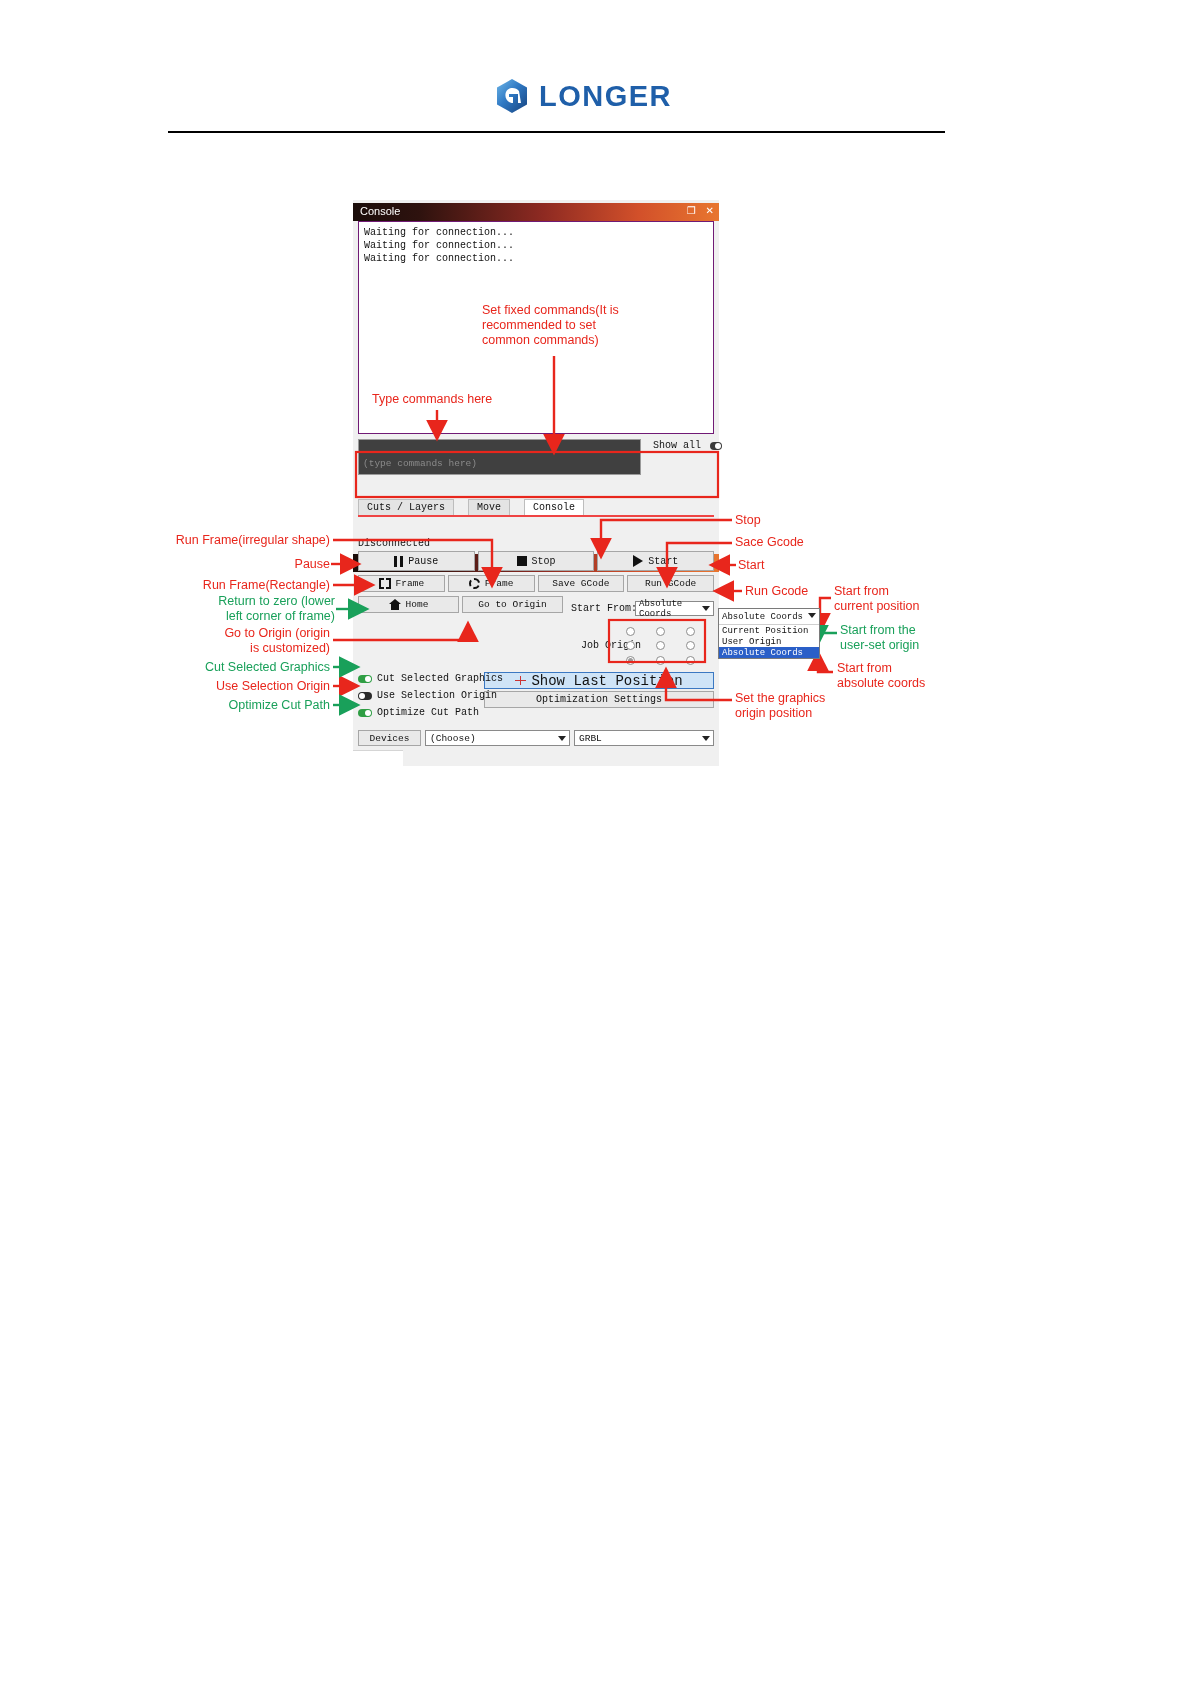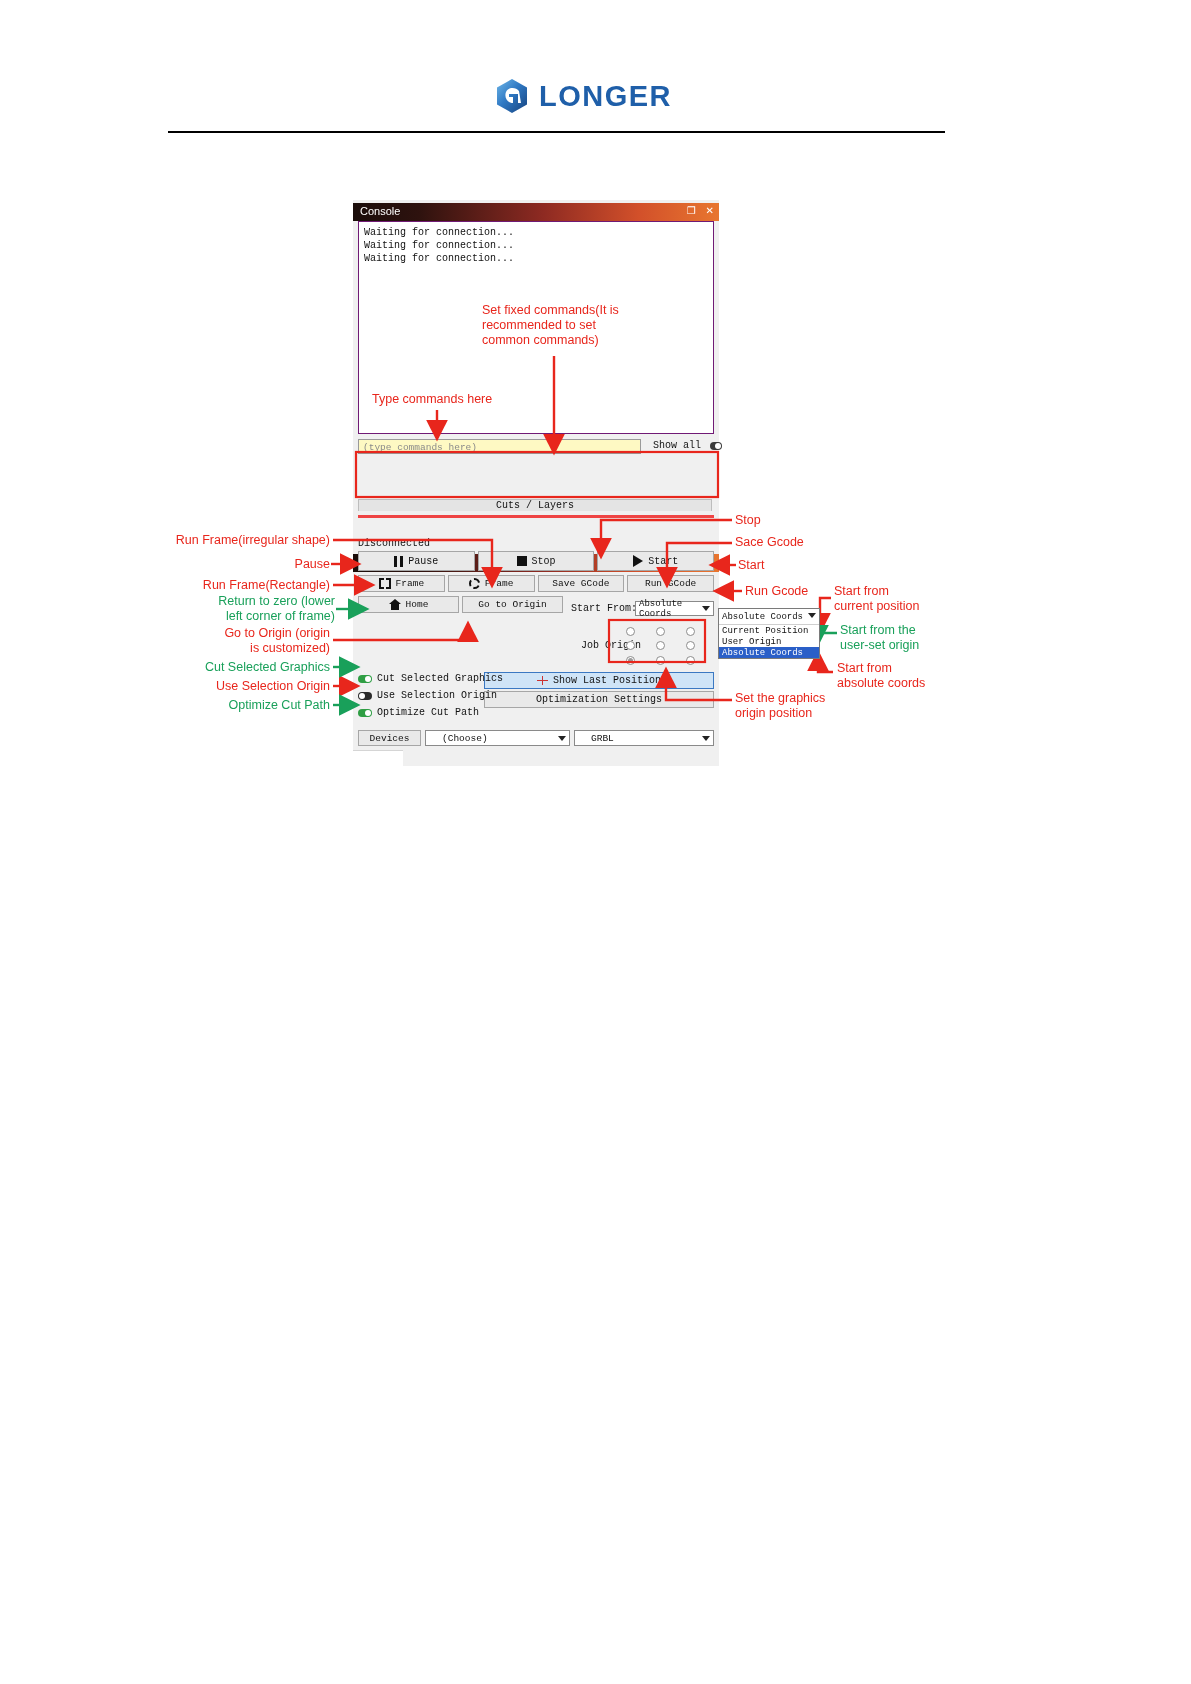--- a/index.html
+++ b/index.html
@@ -54,23 +54,23 @@
     position:absolute;left:5px;top:18px;width:356px;height:213px;
     background:#ffffff;border:1px solid #701a75;box-sizing:border-box;
     font-family:"Liberation Mono", monospace;font-size:10px;color:#111;
     padding:4px 5px;line-height:13px;
   }
   #console-inputrow{
     position:absolute;left:5px;top:236px;width:356px;height:15px;
   }
   #console-input{
     position:absolute;left:0;top:0;width:283px;height:15px;
-    background:#fef9c3;border:1px solid #9a9a9a;box-sizing:border-box;
+    background:#404040;border:1px solid #9a9a9a;box-sizing:border-box;
     font-family:"Liberation Mono", monospace;font-size:9.5px;color:#8a8a8a;
-    padding:1px 4px;line-height:13px;
+    padding:17px 4px;line-height:13px;
   }
   #showall-label{
     position:absolute;left:295px;top:1px;font-size:10px;color:#111;
     font-family:"Liberation Mono", monospace;
   }
   #showall-toggle{
     position:absolute;left:352px;top:3px;width:12px;height:8px;border-radius:4px;
     background:#3b3b3b;
   }
   #showall-toggle:after{
@@ -81,21 +81,21 @@
     position:absolute;left:5px;top:254px;width:356px;
     display:grid;grid-template-columns:repeat(3,1fr);gap:2px;
   }
   .macro-btn{
     height:17px;background:#e9e9e9;border:1px solid #a6a6a6;
     font-family:"Liberation Mono", monospace;font-size:10px;color:#111;
     display:flex;align-items:center;justify-content:center;box-sizing:border-box;
   }
   .tabbar{
     position:absolute;left:5px;top:296px;width:356px;height:16px;
-    display:flex;gap:12px;border-bottom:4px solid #ef4444;flex-direction:column;
+    display:flex;gap:12px;border-bottom:2px solid #ef4444;
   }
   .tab{
     height:16px;padding:0 8px;background:#e4e4e4;border:1px solid #bdbdbd;
     border-bottom:none;box-sizing:border-box;
     font-family:"Liberation Mono", monospace;font-size:10px;color:#111;
     display:flex;align-items:center;justify-content:center;margin-right:2px;
   }
   .tab.active{background:#ffffff;}
 
   
@@ -151,21 +151,21 @@
   #joborigin-grid{
     position:absolute;left:262px;top:106px;width:90px;height:44px;
     display:grid;grid-template-columns:repeat(3,1fr);grid-template-rows:repeat(3,1fr);
     align-items:center;justify-items:center;
   }
   .radio{width:9px;height:9px;border-radius:50%;border:1px solid #8d8d8d;background:#fff;box-sizing:border-box;}
   .radio.sel:after{content:"";display:block;width:5px;height:5px;margin:1px auto;border-radius:50%;background:#9a9a9a;}
   #showlast-btn{
     position:absolute;left:131px;top:154px;width:230px;height:17px;
     background:#cfe4f7;border:1px solid #3b78c2;box-sizing:border-box;
-    font-family:"Liberation Mono", monospace;font-size:10px;color:#111;
+    font-family:"Liberation Mono", monospace;font-size:14px;color:#111;
     display:flex;align-items:center;justify-content:center;gap:5px;
   }
   #optset-btn{
     position:absolute;left:131px;top:173px;width:230px;height:17px;
     background:#e9e9e9;border:1px solid #a6a6a6;box-sizing:border-box;
     font-family:"Liberation Mono", monospace;font-size:10px;color:#111;
     display:flex;align-items:center;justify-content:center;
   }
   .ico-crosshair{display:inline-block;width:11px;height:9px;position:relative;}
   .ico-crosshair:before{content:"";position:absolute;left:0;top:4px;width:11px;height:1px;background:#c33;}
@@ -180,21 +180,21 @@
 
   #devices-row{position:absolute;left:5px;top:212px;width:356px;display:flex;gap:4px;}
   #devices-btn{
     width:63px;height:16px;background:#e9e9e9;border:1px solid #a6a6a6;box-sizing:border-box;
     font-family:"Liberation Mono", monospace;font-size:9.5px;color:#111;
     display:flex;align-items:center;justify-content:center;
   }
   .combo{
     height:16px;background:#fff;border:1px solid #8a8a8a;box-sizing:border-box;position:relative;
     font-family:"Liberation Mono", monospace;font-size:9.5px;color:#111;
-    display:flex;align-items:center;padding-left:16px;
+    display:flex;align-items:center;padding-left:4px;
   }
   .combo .caret{position:absolute;right:3px;top:5px;width:0;height:0;
     border-left:4px solid transparent;border-right:4px solid transparent;border-top:5px solid #222;}
   #laser-bottom-fill{position:absolute;left:0;top:232px;width:366px;height:16px;background:#ffffff;
     border-top:1px solid #d5d5d5;}
   #laser-bottom-fill2{position:absolute;left:50px;top:232px;width:316px;height:16px;background:#f0f0f0;}
 
   
   #dropdown-popup{
     position:absolute;left:718px;top:608px;width:102px;

